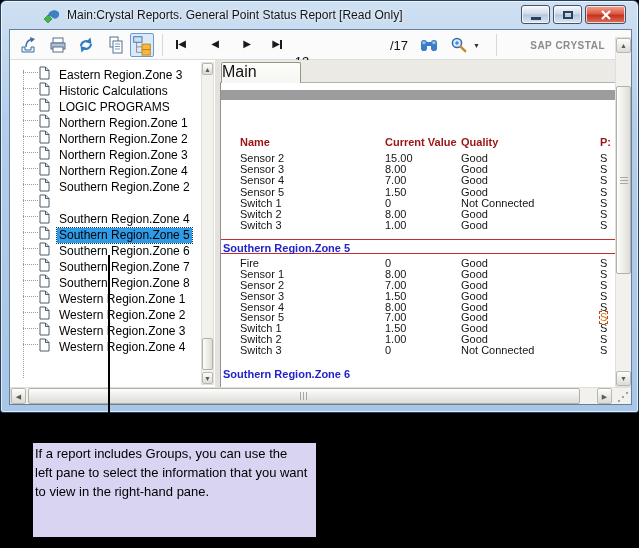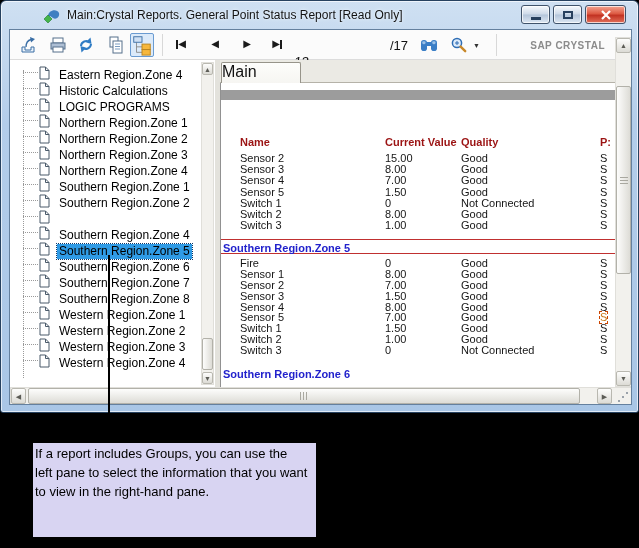--- a/index.html
+++ b/index.html
@@ -212,21 +212,21 @@
         <div class="titems">
 
             <div class="titem">
               <span class="tconn"></span>
               <span class="ticon">
                 <svg width="11" height="14" viewBox="0 0 11 14">
                   <path d="M1 1 h5.5 l3.5 3.5 v8.5 h-9 z" fill="#fff" stroke="#4a5a6a"></path>
                   <path d="M6.5 1 v3.5 h3.5" fill="none" stroke="#4a5a6a"></path>
                 </svg>
               </span>
-              <span class="tlabel">Eastern Region.Zone 4</span>
+              <span class="tlabel">Eastern Region.Zone 3</span>
             </div>
 
             <div class="titem">
               <span class="tconn"></span>
               <span class="ticon">
                 <svg width="11" height="14" viewBox="0 0 11 14">
                   <path d="M1 1 h5.5 l3.5 3.5 v8.5 h-9 z" fill="#fff" stroke="#4a5a6a"></path>
                   <path d="M6.5 1 v3.5 h3.5" fill="none" stroke="#4a5a6a"></path>
                 </svg>
               </span>
@@ -281,30 +281,20 @@
               <span class="tconn"></span>
               <span class="ticon">
                 <svg width="11" height="14" viewBox="0 0 11 14">
                   <path d="M1 1 h5.5 l3.5 3.5 v8.5 h-9 z" fill="#fff" stroke="#4a5a6a"></path>
                   <path d="M6.5 1 v3.5 h3.5" fill="none" stroke="#4a5a6a"></path>
                 </svg>
               </span>
               <span class="tlabel">Northern Region.Zone 4</span>
             </div>
 
-            <div class="titem">
-              <span class="tconn"></span>
-              <span class="ticon">
-                <svg width="11" height="14" viewBox="0 0 11 14">
-                  <path d="M1 1 h5.5 l3.5 3.5 v8.5 h-9 z" fill="#fff" stroke="#4a5a6a"></path>
-                  <path d="M6.5 1 v3.5 h3.5" fill="none" stroke="#4a5a6a"></path>
-                </svg>
-              </span>
-              <span class="tlabel">Southern Region.Zone 1</span>
-            </div>
 
             <div class="titem">
               <span class="tconn"></span>
               <span class="ticon">
                 <svg width="11" height="14" viewBox="0 0 11 14">
                   <path d="M1 1 h5.5 l3.5 3.5 v8.5 h-9 z" fill="#fff" stroke="#4a5a6a"></path>
                   <path d="M6.5 1 v3.5 h3.5" fill="none" stroke="#4a5a6a"></path>
                 </svg>
               </span>
               <span class="tlabel">Southern Region.Zone 2</span>

